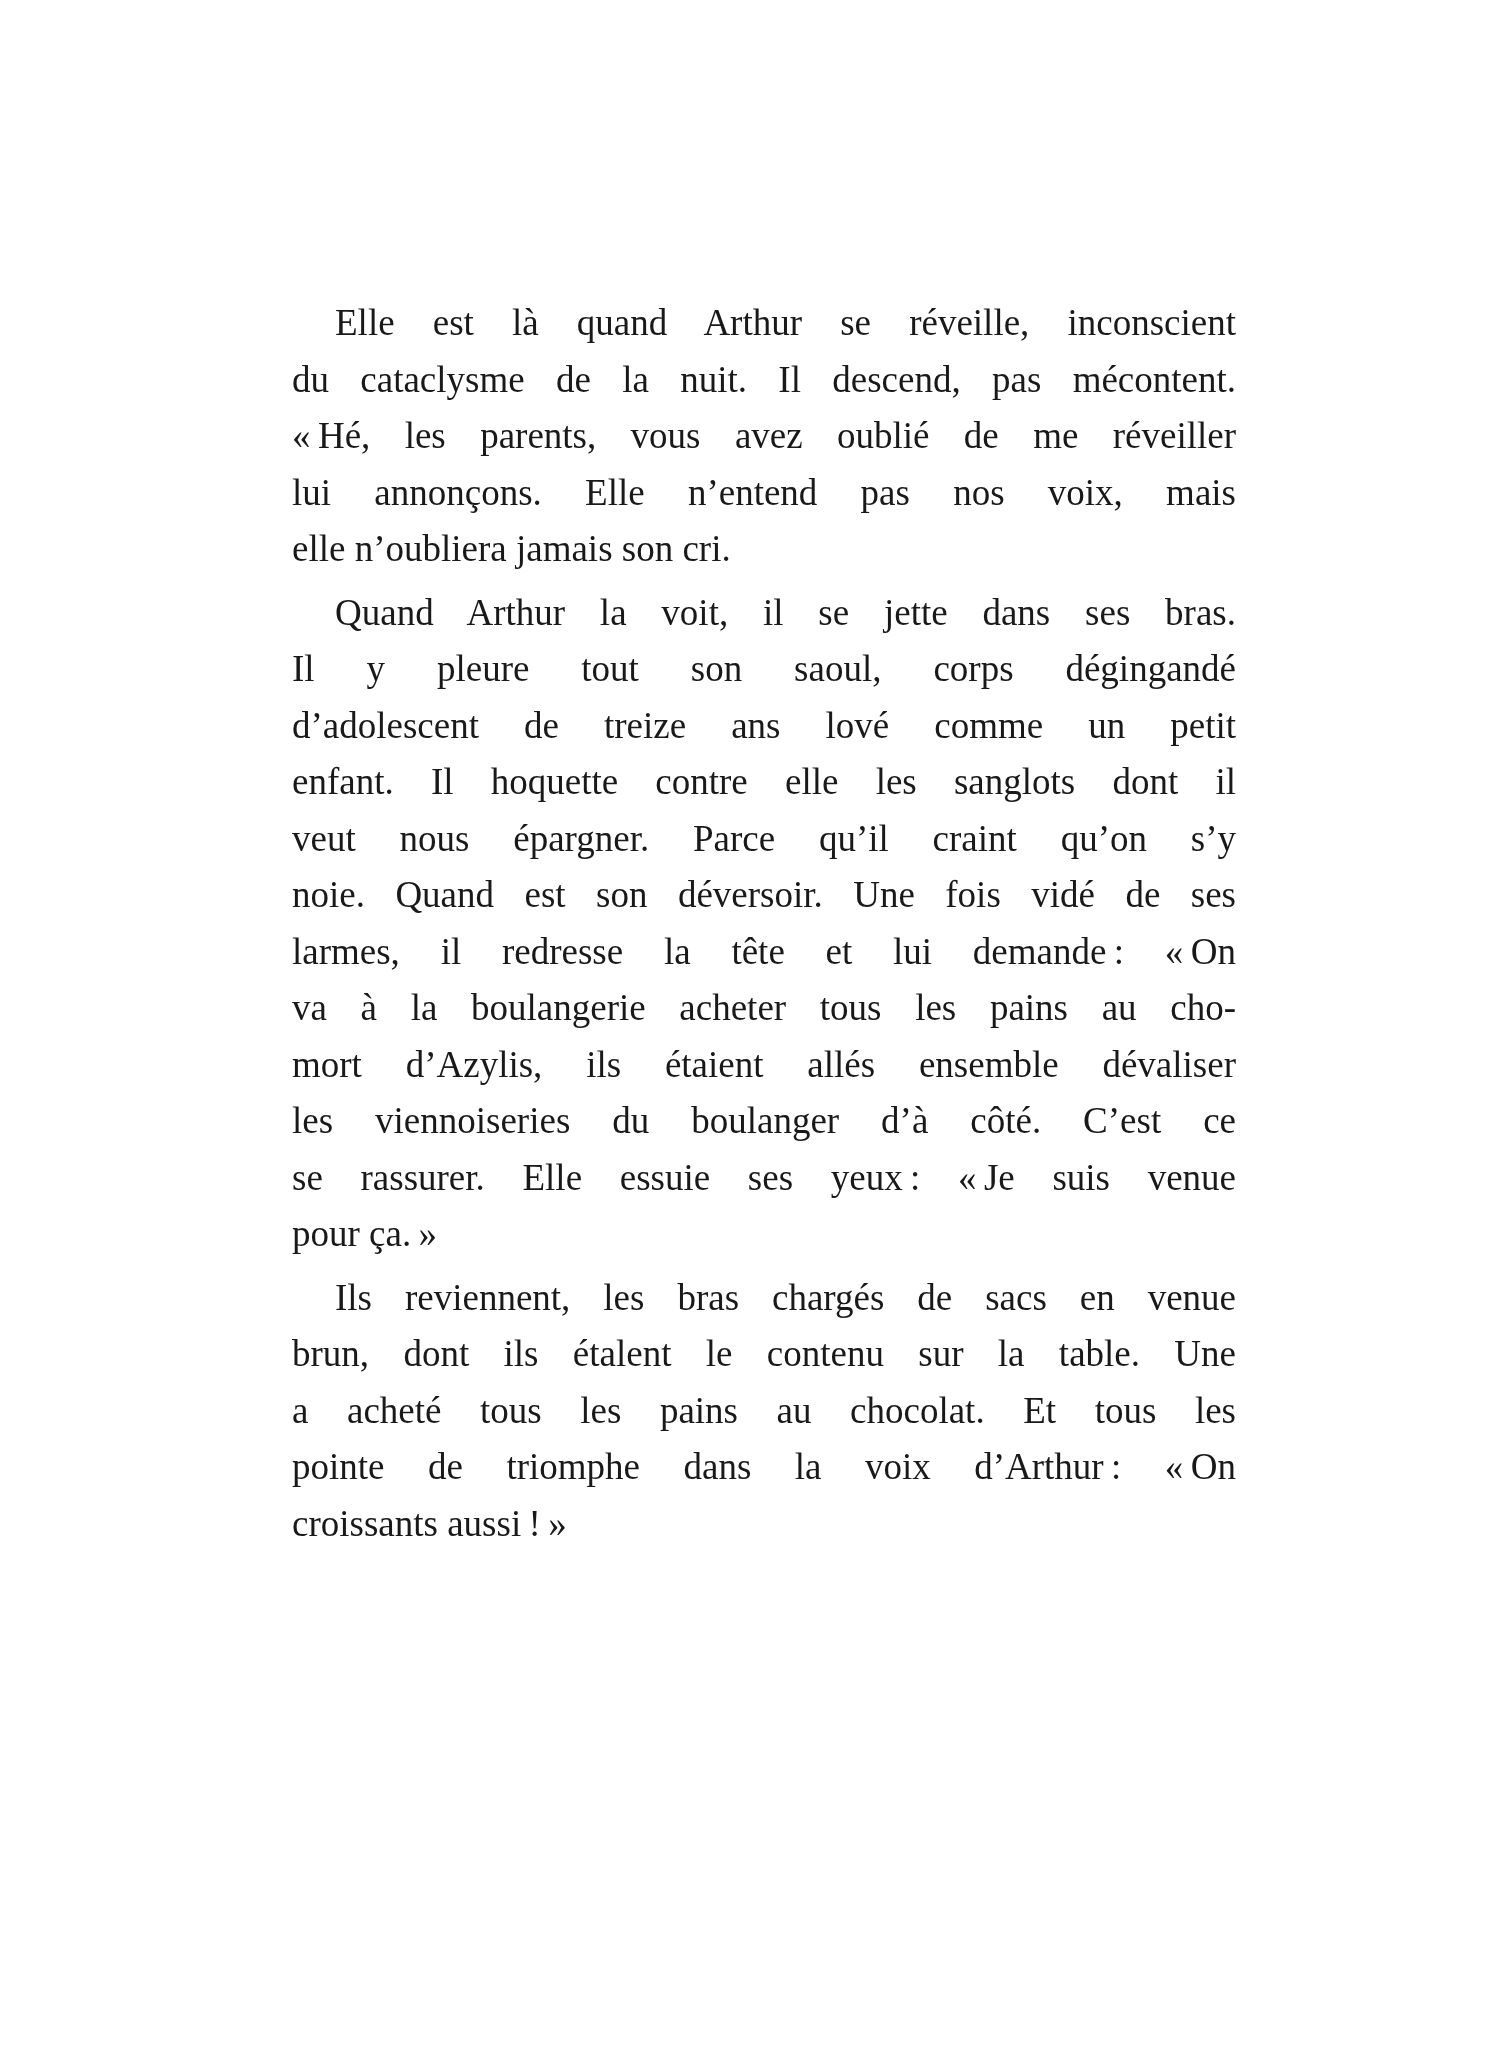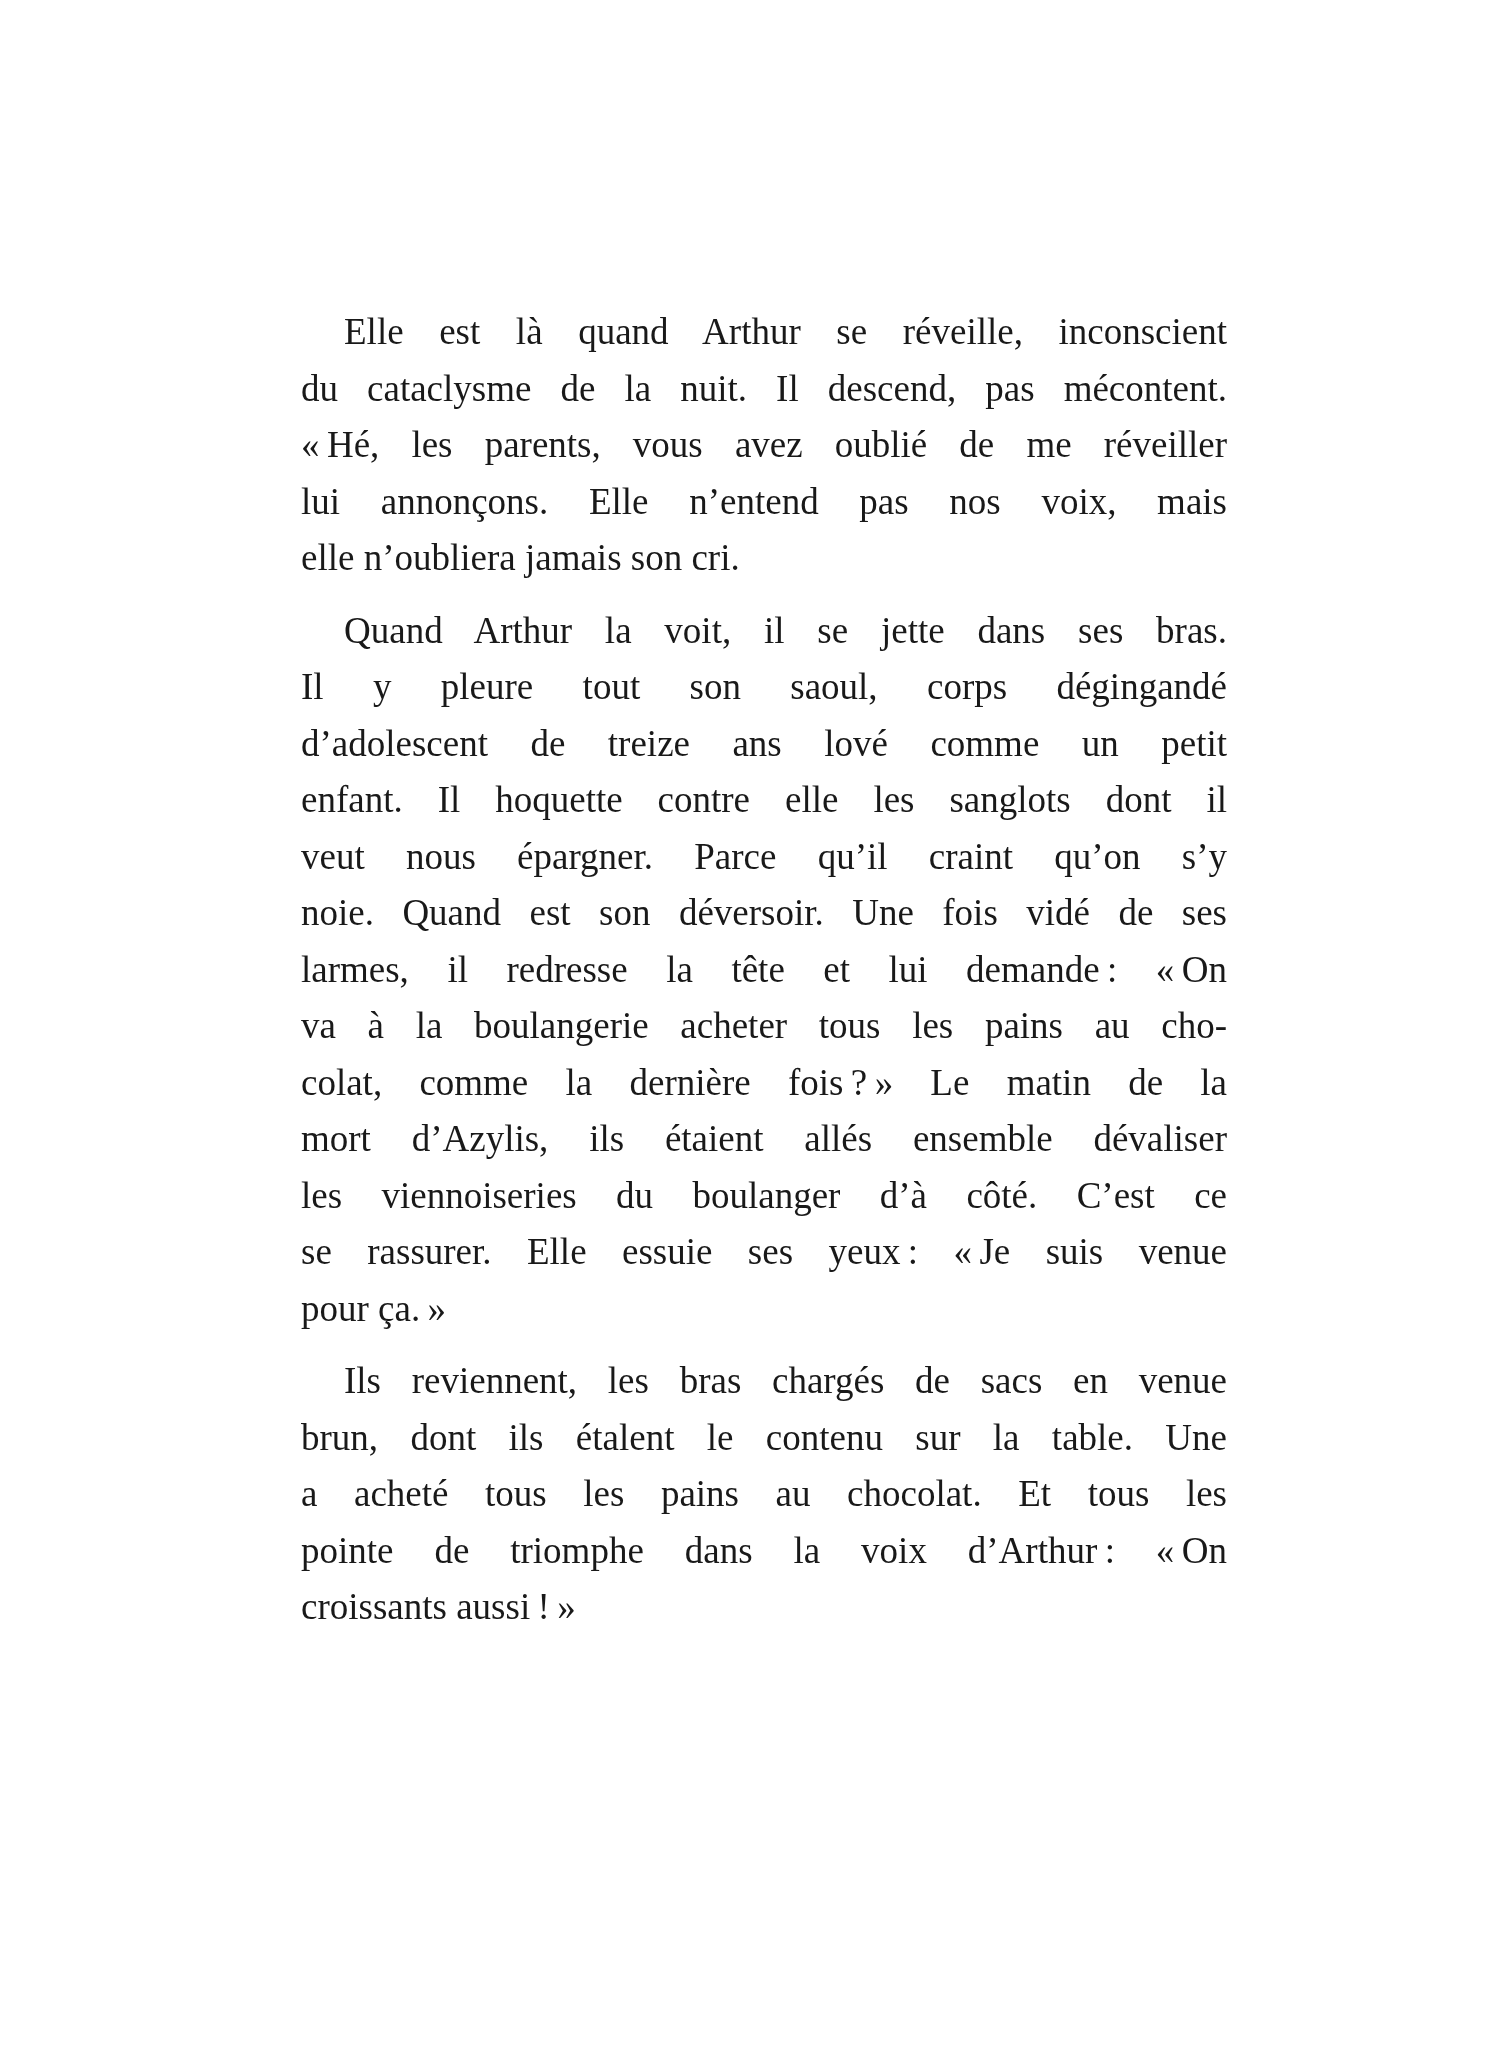--- a/index.html
+++ b/index.html
@@ -18,21 +18,21 @@
     position: absolute;
     left: 285px;
     top: 288px;
     width: 958px;
     font-family: "Liberation Serif", serif;
     font-size: 37px;
     line-height: 56.5px;
     color: #191919;
   }
   .para {
-    margin: 16px;
+    margin: 7px;
     padding: 0;
   }
   .line {
     display: block;
     text-align: justify;
     text-align-last: justify;
     white-space: normal;
   }
   .line.first {
     text-indent: 43px;
@@ -57,21 +57,20 @@
 
     <p class="para">
       <span class="line first">Quand Arthur la voit, il se jette dans ses bras.</span>
       <span class="line">Il y pleure tout son saoul, corps dégingandé</span>
       <span class="line">d’adolescent de treize ans lové comme un petit</span>
       <span class="line">enfant. Il hoquette contre elle les sanglots dont il</span>
       <span class="line">veut nous épargner. Parce qu’il craint qu’on s’y</span>
       <span class="line">noie. Quand est son déversoir. Une fois vidé de ses</span>
       <span class="line">larmes, il redresse la tête et lui demande : « On</span>
       <span class="line">va à la boulangerie acheter tous les pains au cho-</span>
-      <span class="line">colat, comme la dernière fois ? » Le matin de la</span>
       <span class="line">mort d’Azylis, ils étaient allés ensemble dévaliser</span>
       <span class="line">les viennoiseries du boulanger d’à côté. C’est ce</span>
       <span class="line">se rassurer. Elle essuie ses yeux : « Je suis venue</span>
       <span class="line last">pour ça. »</span>
     </p>
 
     <p class="para">
       <span class="line first">Ils reviennent, les bras chargés de sacs en venue</span>
       <span class="line">brun, dont ils étalent le contenu sur la table. Une</span>
       <span class="line">a acheté tous les pains au chocolat. Et tous les</span>

